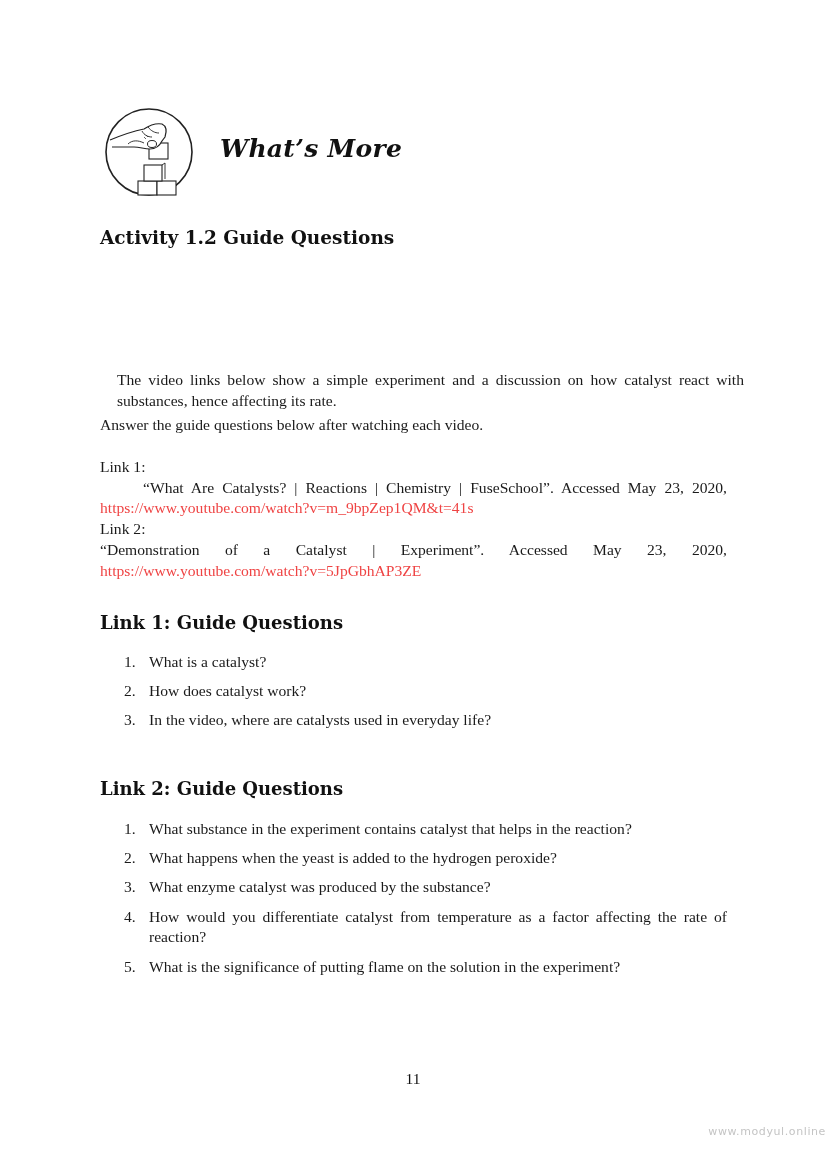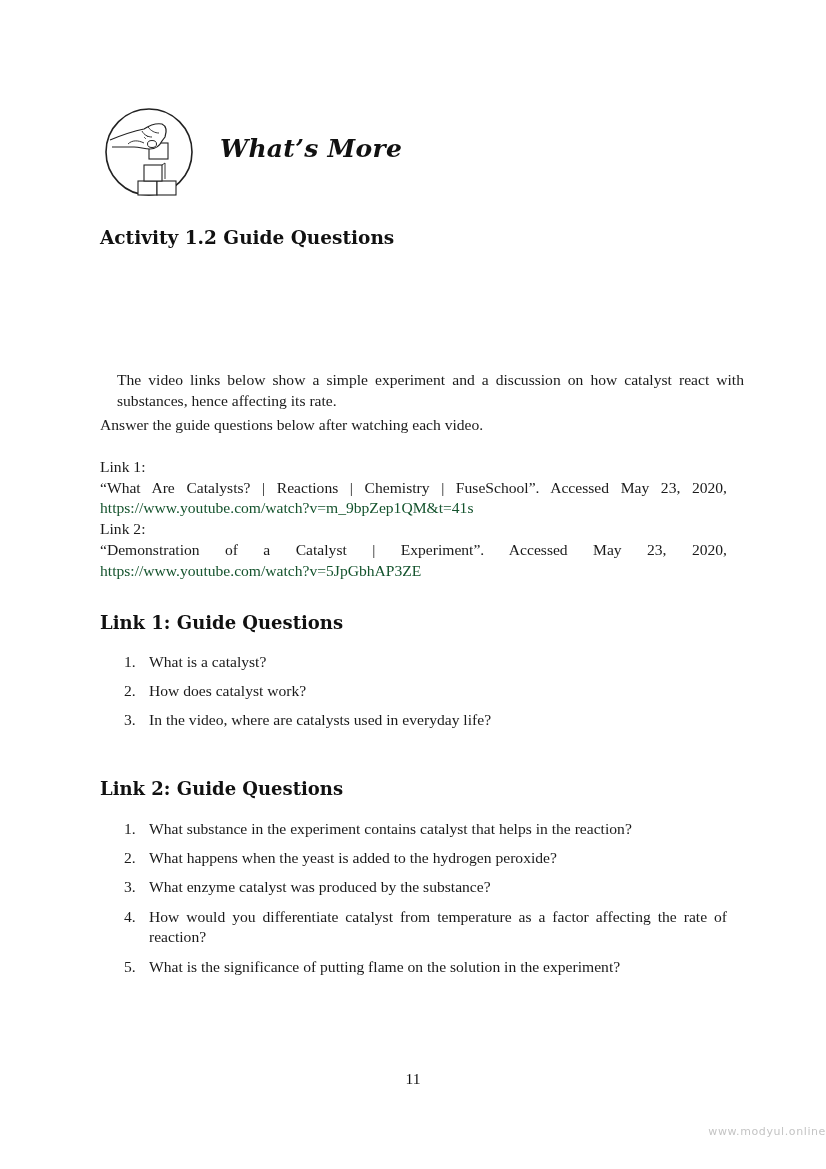--- a/index.html
+++ b/index.html
@@ -7,22 +7,22 @@
            font-family: "DejaVu Serif", "Liberation Serif", serif; color: #1a1a1a; }
     .page { position: absolute; left: 0; top: 0; width: 826px; height: 1122px; }
     .icon-wrap { position: absolute; left: 104px; top: 107px; width: 90px; height: 90px; }
     .section-title { position: absolute; left: 220px; top: 134px; font-family: "DejaVu Serif", serif;
                      font-weight: bold; font-style: italic; font-size: 25px; color: #111; letter-spacing: 0.3px; }
     .activity-title { position: absolute; left: 100px; top: 227px; font-family: "DejaVu Serif", serif;
                       font-weight: bold; font-size: 18.5px; color: #111; }
     .para { position: absolute; left: 100px; width: 627px; font-family: "Liberation Serif", serif;
             font-size: 15.6px; line-height: 20.7px; text-align: justify; color: #1a1a1a; }
     .line { display: block; }
-    .justify-line { display: block; text-align: justify; text-align-last: justify; }
-    .link { color: #14532d; text-decoration: none; }
+    .justify-line { display: block; text-align: justify; text-align-last: justify; margin-left: 43px; }
+    .link { color: #ef4444; text-decoration: none; }
     .sub-head { position: absolute; left: 100px; font-family: "DejaVu Serif", serif; font-weight: bold;
                 font-size: 18px; color: #111; }
     .qlist { position: absolute; left: 100px; width: 627px; margin: 0; padding: 0; list-style: none;
              font-family: "Liberation Serif", serif; font-size: 15.6px; line-height: 20.7px; color: #1a1a1a; }
     .qitem { position: relative; padding-left: 49px; margin-bottom: 8.5px; }
     .qnum { position: absolute; left: 24px; top: 0; }
     .qtext { display: block; }
     .qtext.just { text-align: justify; }
     .pagenum { position: absolute; left: 0; width: 826px; top: 1070px; text-align: center;
                font-family: "Liberation Serif", serif; font-size: 15.5px; color: #111; }

